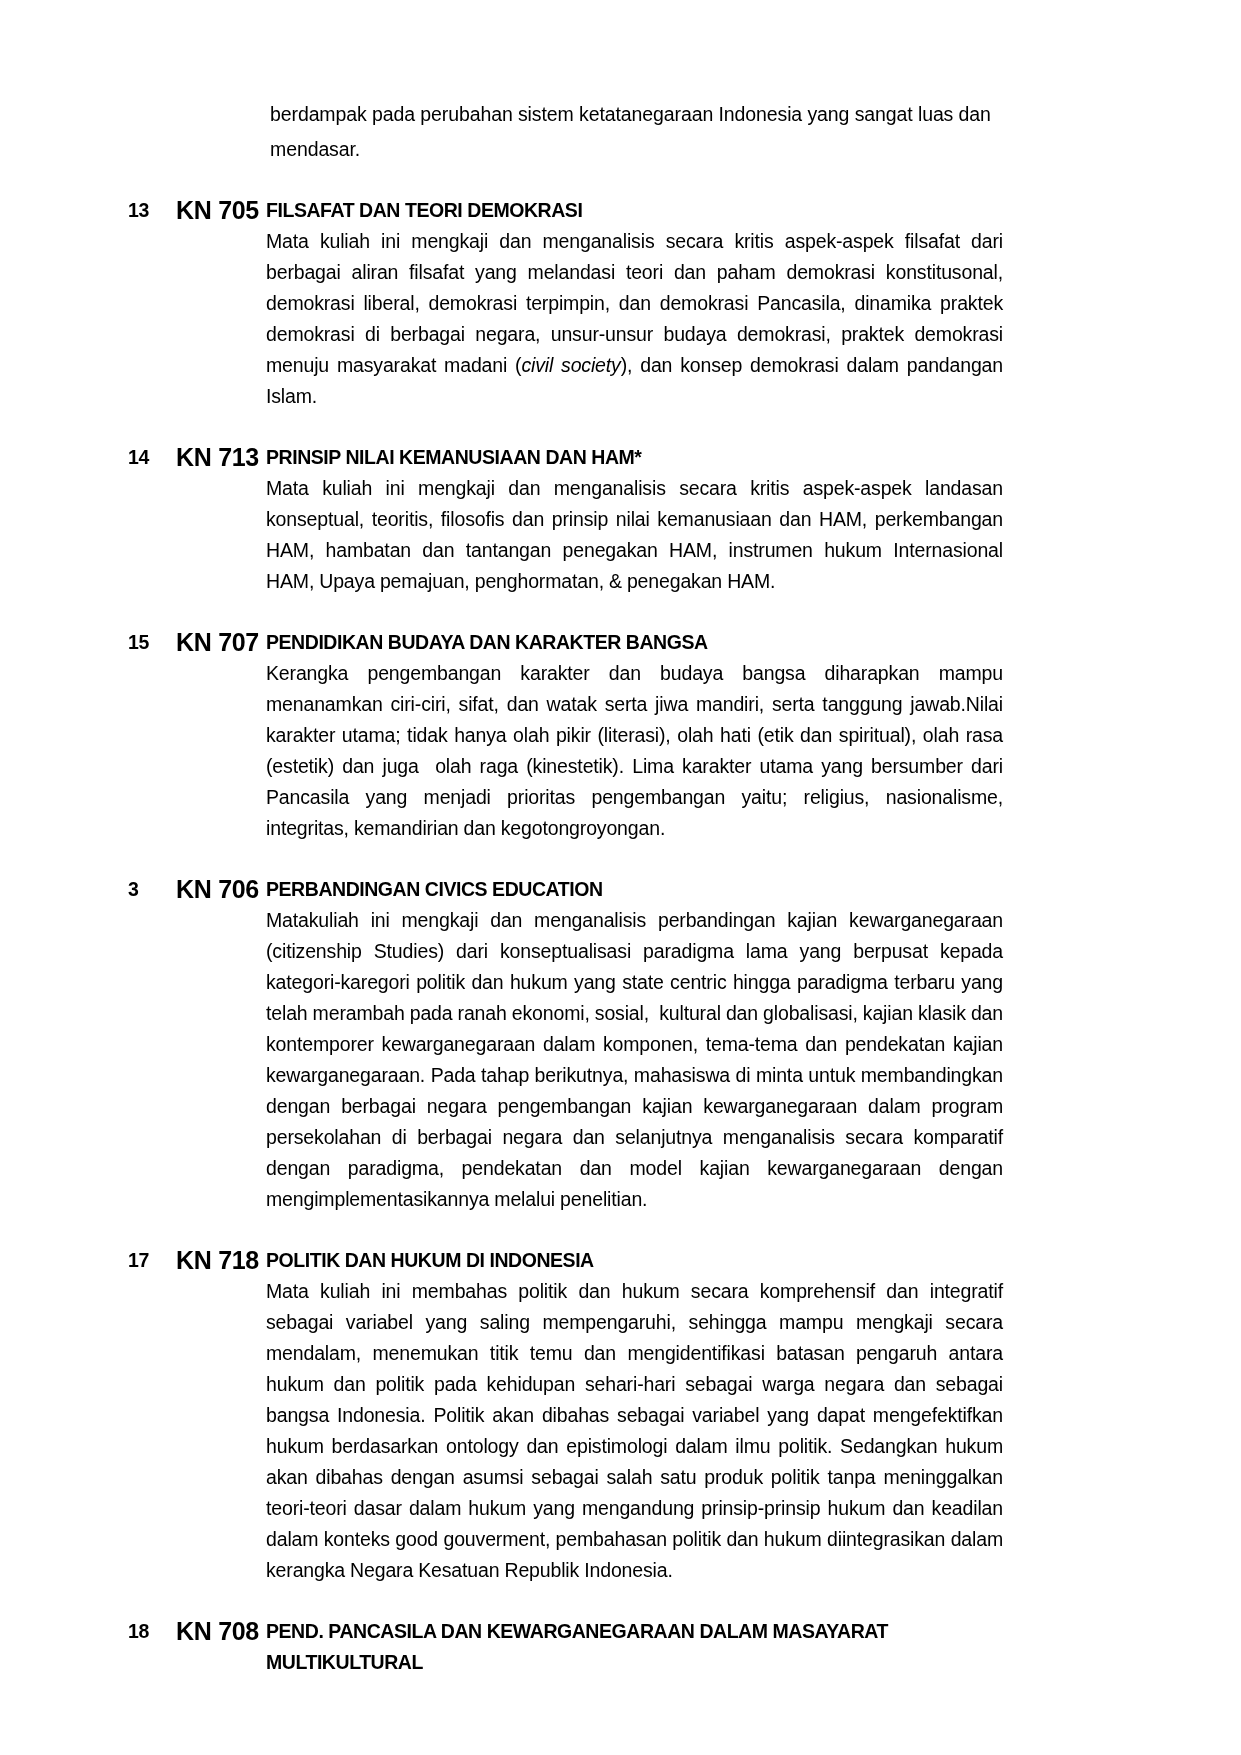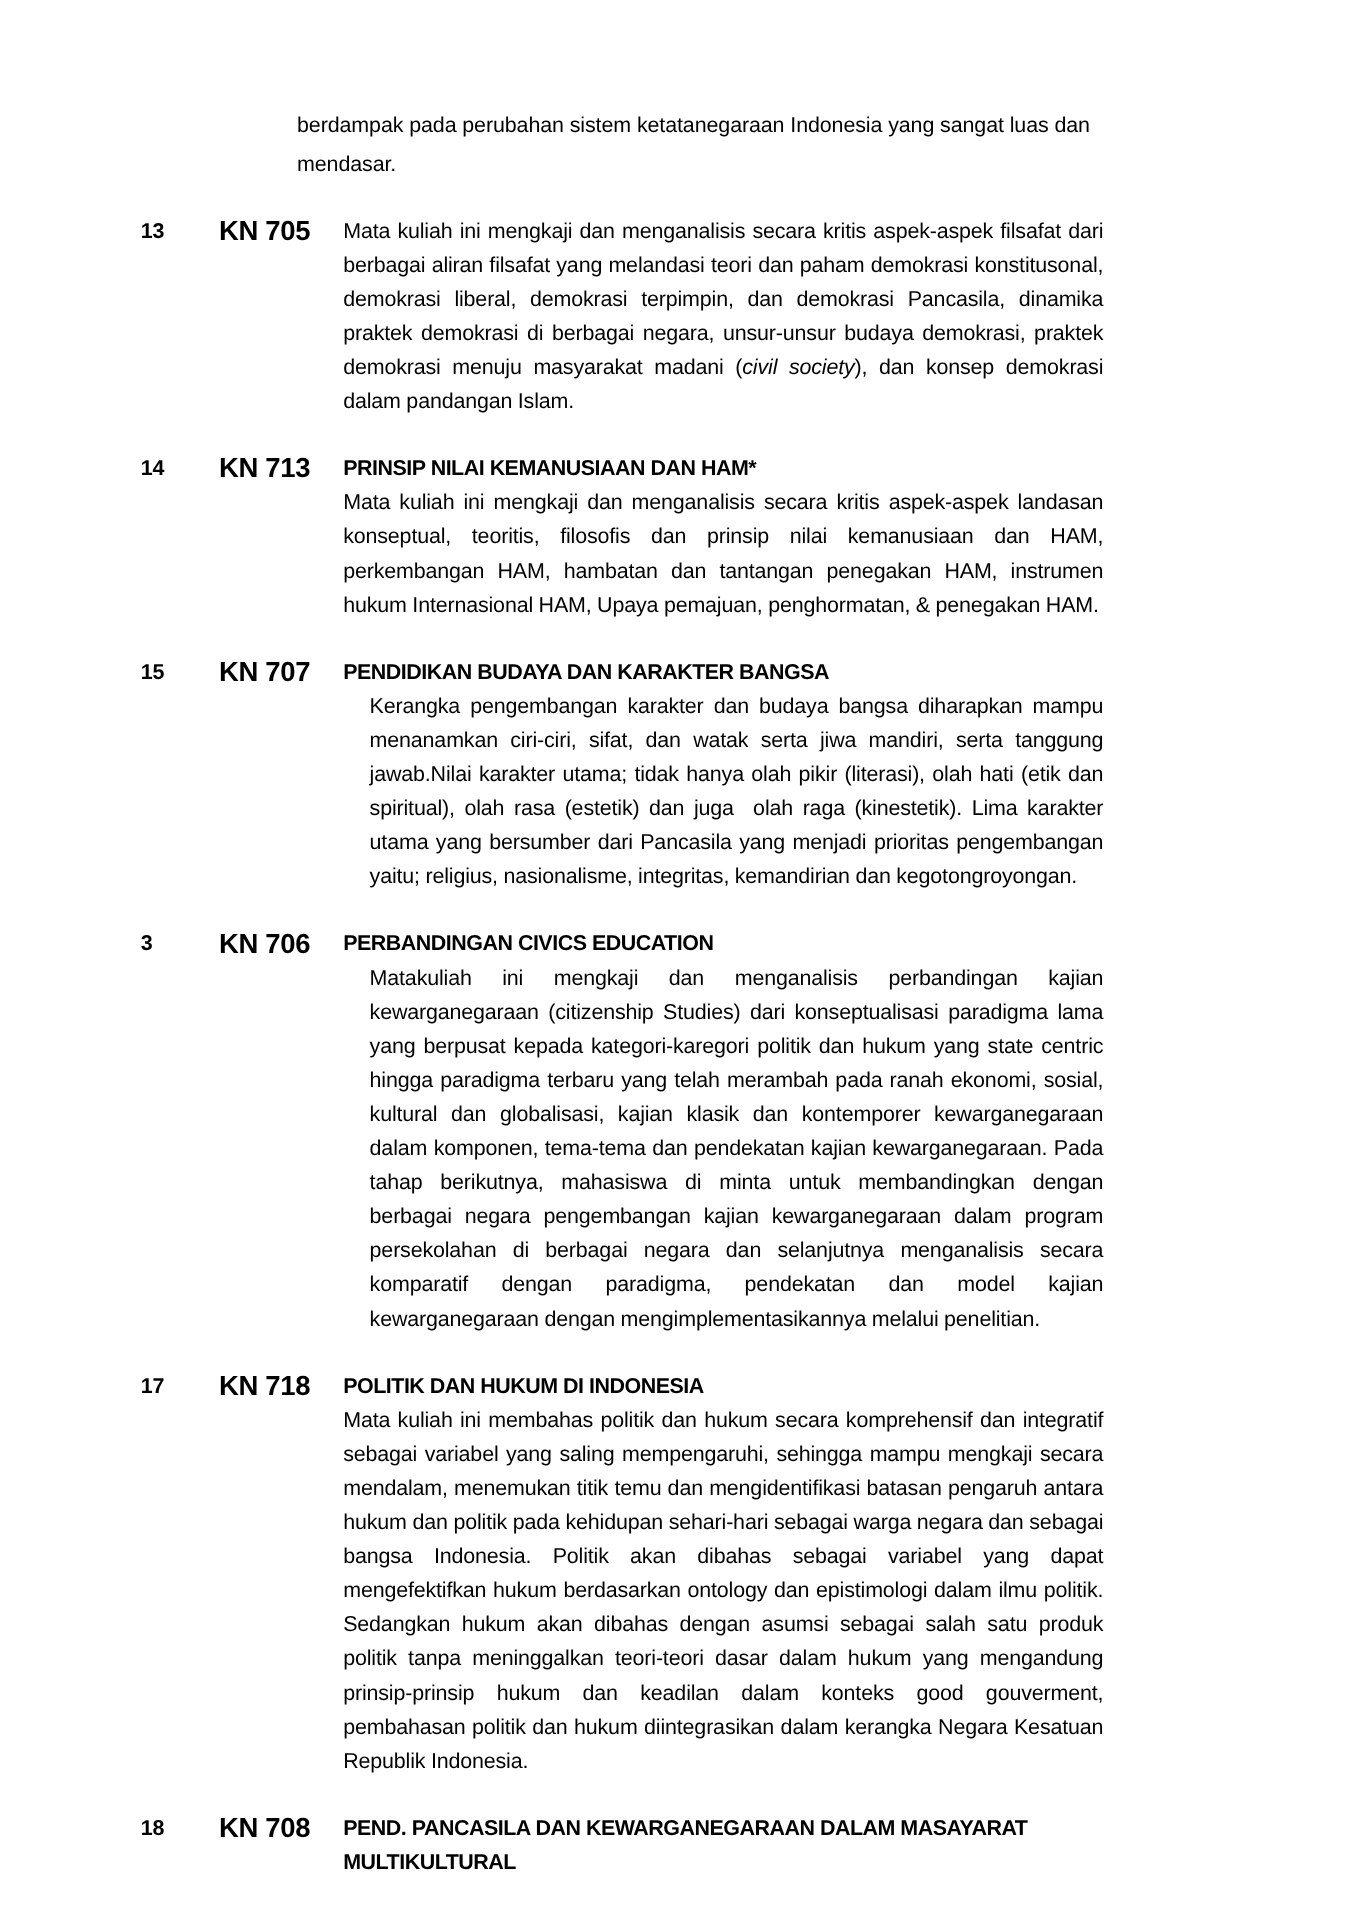--- a/index.html
+++ b/index.html
@@ -35,21 +35,20 @@
   }
   .cont-block p.last {
     text-align: left;
   }
 
   
   .entry {
     display: flex;
     align-items: flex-start;
     margin-top: 30px;
-    gap: 23px;
   }
   .entry-num {
     width: 48px;
     flex: 0 0 48px;
     font-size: 19.5px;
     font-weight: bold;
     line-height: 31px;
     letter-spacing: -0.3px;
   }
   .entry-code {
@@ -80,36 +79,37 @@
     font-size: 19.5px;
     line-height: 31px;
     text-align: justify;
     text-justify: inter-word;
     letter-spacing: -0.15px;
     margin: 0;
     word-spacing: -0.2px;
   }
   .entry-desc i {
   }
-  .nowrap-hold { white-space: pre-wrap; margin-left: 24px; }
+  .nowrap-hold { white-space: pre-wrap; }
 </style>
 </head>
 <body>
 
 <div class="page">
 
   <div class="cont-block">
     <p>berdampak pada perubahan sistem ketatanegaraan Indonesia yang sangat luas dan</p>
     <p class="last">mendasar.</p>
   </div>
 
   <div class="entry">
     <div class="entry-num">13</div>
     <div class="entry-code">KN 705</div>
     <div class="entry-body">
+      <p class="entry-title">FILSAFAT DAN TEORI DEMOKRASI</p>
       <p class="entry-desc"><span>Mata kuliah ini mengkaji dan menganalisis secara kritis aspek-aspek filsafat dari berbagai aliran filsafat yang melandasi teori dan paham demokrasi konstitusonal, demokrasi liberal, demokrasi terpimpin, dan demokrasi Pancasila, dinamika praktek demokrasi di berbagai negara, unsur-unsur budaya demokrasi, praktek demokrasi menuju masyarakat madani (</span><i>civil society</i><span>), dan konsep demokrasi dalam pandangan Islam.</span></p>
     </div>
   </div>
 
   <div class="entry">
     <div class="entry-num">14</div>
     <div class="entry-code">KN 713</div>
     <div class="entry-body">
       <p class="entry-title">PRINSIP NILAI KEMANUSIAAN DAN HAM*</p>
       <p class="entry-desc">Mata kuliah ini mengkaji dan menganalisis secara kritis aspek-aspek landasan konseptual, teoritis, filosofis dan prinsip nilai kemanusiaan dan HAM, perkembangan HAM, hambatan dan tantangan penegakan HAM, instrumen hukum Internasional HAM, Upaya pemajuan, penghormatan, &amp; penegakan HAM.</p>

